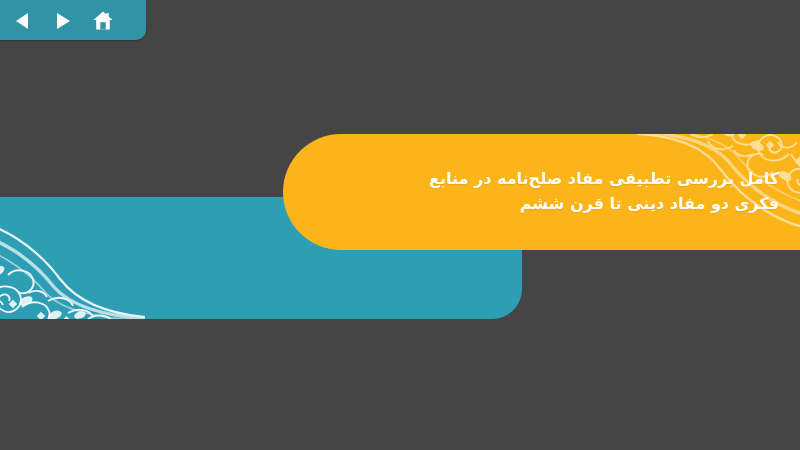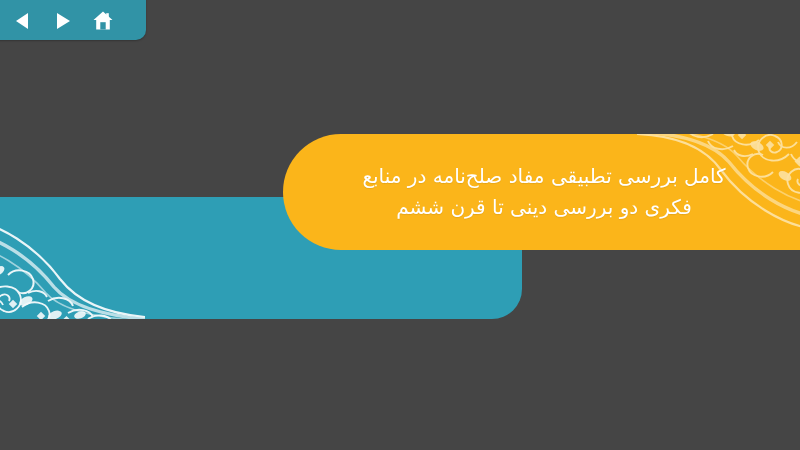--- a/index.html
+++ b/index.html
@@ -82,25 +82,24 @@
     right: 0;
     top: 0;
     width: 200px;
     height: 116px;
     opacity: 0.85;
   }
   #title-text {
     position: relative;
     z-index: 2;
     direction: rtl;
-    text-align: center;
     color: #ffffff;
     font-family: "DejaVu Sans", sans-serif;
-    font-size: 20px;
-    font-weight: normal;
+    font-size: 16px;
+    font-weight: bold;
     line-height: 1.55;
     letter-spacing: 0;
     width: 470px;
     margin-right: 18px;
     text-shadow: 0 1px 1px rgba(0,0,0,0.08);
   }
   .title-line { display: block; white-space: nowrap; }
 </style>
 </head>
 <body>
@@ -169,21 +168,21 @@
         <rect x="189" y="38" width="5" height="5" transform="rotate(45 191.5 40.5)"></rect>
         <ellipse cx="162" cy="42" rx="7" ry="4" transform="rotate(30 162 42)"></ellipse>
         <ellipse cx="134" cy="12" rx="7" ry="4" transform="rotate(25 134 12)"></ellipse>
         <ellipse cx="105" cy="-2" rx="7" ry="4" transform="rotate(20 105 -2)"></ellipse>
         <ellipse cx="188" cy="12" rx="6" ry="3.5" transform="rotate(35 188 12)"></ellipse>
       </g>
     </svg>
 
     <div id="title-text">
       <span class="title-line">کامل بررسی تطبیقی مفاد صلح‌نامه در منابع</span>
-      <span class="title-line">فکری دو بررسی دینی تا قرن ششم</span>
+      <span class="title-line">فکری دو مفاد دینی تا قرن ششم</span>
     </div>
   </div>
 
   <div id="nav-toolbar">
     <div class="nav-btn">
       <svg width="20" height="20" viewBox="0 0 20 20">
         <polygon points="15,2 15,18 3,10" fill="#ffffff"></polygon>
       </svg>
     </div>
     <div class="nav-btn">

